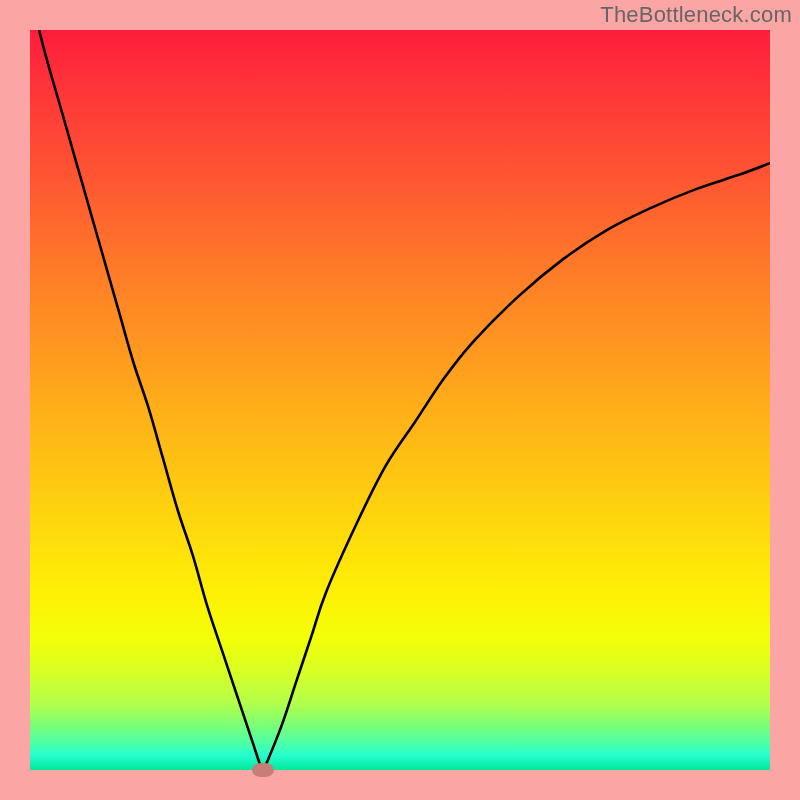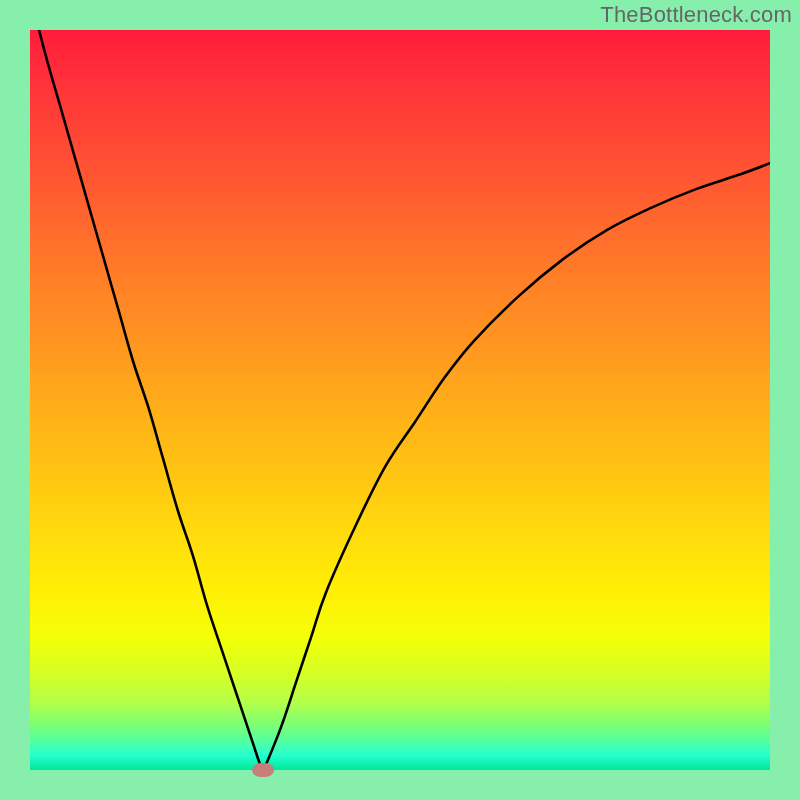--- a/index.html
+++ b/index.html
@@ -8,21 +8,21 @@
     width: 800px;
     height: 800px;
     background: #000;
     font-family: Arial, Helvetica, sans-serif;
     overflow: hidden;
   }
   .frame {
     position: relative;
     width: 800px;
     height: 800px;
-    background: #86efac;
+    background: #fca5a5;
   }
   .plot {
     position: absolute;
     left: 30px;
     top: 30px;
     width: 740px;
     height: 740px;
     background: linear-gradient(to bottom,
       #ff1c3b 0%,
       #ff2f3a 6%,

